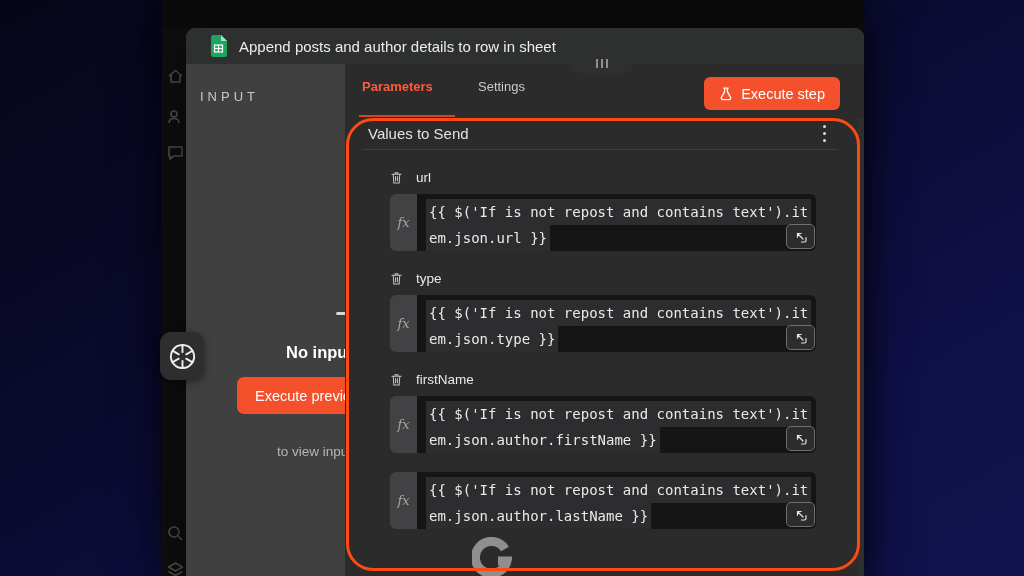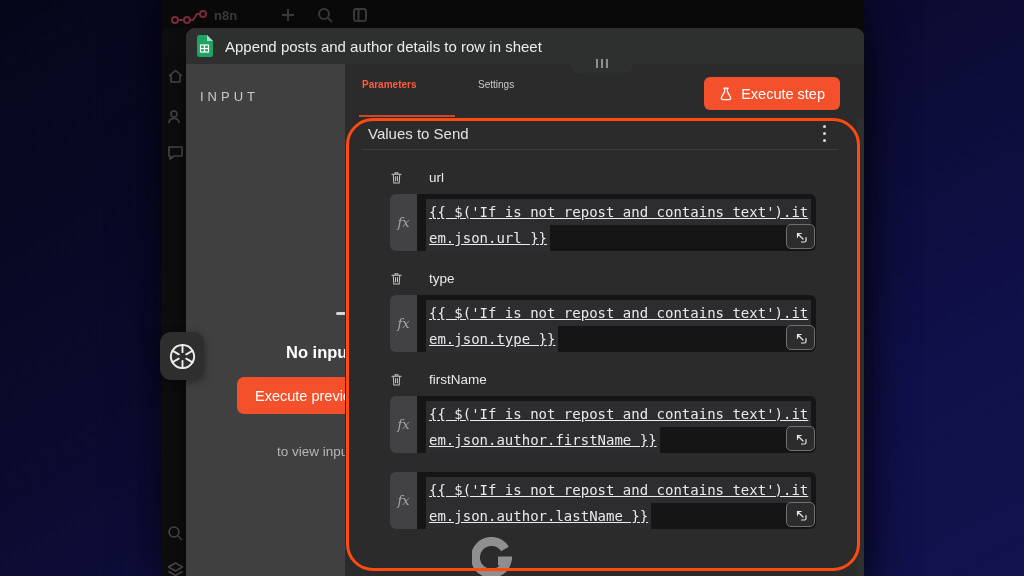--- a/index.html
+++ b/index.html
@@ -12,98 +12,75 @@
   .topbar{position:absolute;left:0;top:0;width:100%;height:28px;background:#0a0a0a;}
   .n8n-glyph{position:absolute;left:8px;top:9px;}
   .n8n-text{position:absolute;left:52px;top:8px;font-size:13px;font-weight:bold;color:#3d3d3f;}
   .tb-icon{position:absolute;top:7px;}
   .sidebar{position:absolute;left:0;top:28px;width:24px;height:548px;background:#0e0e0e;}
   .sb-icon{position:absolute;left:5px;}
   
   .ndv{position:absolute;left:24px;top:28px;width:678px;height:548px;background:#2b2b2b;
     border-radius:9px 9px 0 0;box-shadow:0 12px 40px rgba(0,0,0,.55);}
   .ndv-header{position:absolute;left:0;top:0;width:100%;height:36px;background:#2e2f2f;
-    border-radius:9px 9px 0 0;display:flex;align-items:center;padding-left:10px;box-sizing:border-box;}
+    border-radius:9px 9px 0 0;display:flex;align-items:center;padding-left:24px;box-sizing:border-box;}
   .ndv-title{margin-left:12px;font-size:15px;color:#ececec;white-space:nowrap;}
   .drag-tab{position:absolute;left:384px;top:26px;width:63px;height:19px;background:#2e2f2f;
     border-radius:0 0 8px 8px;display:flex;align-items:center;justify-content:center;gap:3px;z-index:20;}
   .drag-tab i{display:block;width:2px;height:9px;background:#8f8f8f;}
   .ndv-body{position:absolute;left:0;top:36px;width:100%;height:512px;display:flex;}
   
   .input-panel{position:relative;width:159px;height:100%;background:#404040;overflow:hidden;flex:none;}
   .input-title{position:absolute;left:14px;top:25px;font-size:13px;letter-spacing:4px;color:#c9c9c9;}
   .frag-dash{position:absolute;left:150px;top:248px;width:11px;height:3px;background:#d8d8d8;border-radius:2px;}
   .no-input{position:absolute;left:100px;top:279px;font-size:16.5px;font-weight:bold;color:#fff;white-space:nowrap;}
   .exec-prev{position:absolute;left:51px;top:313px;height:37px;padding:0 18px;background:#f4502b;border:none;
     border-radius:7px;color:#fff;font-size:14.5px;font-family:inherit;white-space:nowrap;cursor:pointer;}
   .hint{position:absolute;left:91px;top:380px;font-size:13.5px;color:#b5b5b5;white-space:nowrap;}
   
   .params-panel{position:relative;flex:1;height:100%;background:#2b2b2b;overflow:hidden;}
   .scroll-gutter{position:absolute;right:0;top:54px;bottom:0;width:7px;background:#2f2f2f;}
-  .tab{position:absolute;top:15px;font-size:10px;cursor:pointer;}
+  .tab{position:absolute;top:15px;font-size:13px;cursor:pointer;}
   .tab-parameters{left:17px;color:#ff5b3e;font-weight:bold;}
   .tab-settings{left:133px;color:#c9c9c9;}
   .tab-underline{position:absolute;left:14px;top:51px;width:96px;height:2px;background:#cf4528;}
   .exec-step{position:absolute;right:24px;top:13px;height:33px;padding:0 15px;background:#f4502b;border:none;
     border-radius:6px;color:#fff;font-size:14.5px;font-family:inherit;display:flex;align-items:center;gap:8px;cursor:pointer;margin-left:36px;}
   .section-head{position:absolute;left:23px;top:61px;font-size:15px;color:#e2e2e2;}
   .kebab{position:absolute;left:472px;top:61px;width:14px;height:17px;display:flex;flex-direction:column;
     align-items:center;justify-content:space-between;cursor:pointer;}
   .kebab i{display:block;width:3px;height:3px;border-radius:50%;background:#dcdcdc;}
   .divider{position:absolute;left:17px;top:85px;width:476px;height:1px;background:#3e3e3e;}
   .fields{position:absolute;left:45px;top:105px;}
   .field{margin-bottom:19px;}
-  .field-head{display:flex;align-items:center;gap:26px;height:17px;margin-bottom:8px;}
+  .field-head{display:flex;align-items:center;gap:13px;height:17px;margin-bottom:8px;}
   .field-label{font-size:13.5px;color:#e8e8e8;}
   .nf-input{position:relative;width:426px;height:57px;display:flex;border-radius:6px;overflow:visible;}
   .fx{width:27px;background:#424244;border-radius:6px 0 0 6px;color:#a5a5a5;font-family:"DejaVu Serif",serif;
     font-style:italic;font-size:13px;display:flex;align-items:center;justify-content:center;flex:none;}
   .expr{flex:1;background:#151515;border-radius:0 6px 6px 0;padding:5px 0 0 9px;box-sizing:border-box;
     font-family:"DejaVu Sans Mono",monospace;font-size:14px;line-height:24px;color:#eaeaea;white-space:nowrap;overflow:hidden;}
-  .expr .line{background:#2d2d30;padding:1px 3px;display:inline-block;margin-bottom:0;text-decoration:underline;}
+  .expr .line{background:#2d2d30;padding:1px 3px;display:inline-block;margin-bottom:0;}
   .expand{position:absolute;right:1px;bottom:2px;width:29px;height:25px;background:#2c2c2c;border:1px solid #707070;
     border-radius:5px;display:flex;align-items:center;justify-content:center;cursor:pointer;padding:0;box-sizing:border-box;}
   
   .highlight-box{position:absolute;left:346px;top:118px;width:514px;height:453px;border:3px solid #ff4b12;
     border-radius:27px;z-index:50;pointer-events:none;box-sizing:border-box;}
   .gpt-chip{position:absolute;left:160px;top:332px;width:44px;height:48px;background:#2e2e2e;border-radius:11px;
     display:flex;align-items:center;justify-content:center;z-index:40;box-shadow:0 2px 8px rgba(0,0,0,.4);cursor:pointer;}
   .watermark{position:absolute;left:451px;top:537px;display:flex;align-items:center;gap:16px;z-index:45;flex-direction:column;}
   .watermark span{font-size:21px;font-weight:bold;color:#969696;letter-spacing:.5px;margin-top:5px;}
 </style>
 </head>
 <body>
 
 <div class="stage">
 
   <div class="window">
 
-    <div class="topbar">
-      <svg class="n8n-glyph" width="40" height="16" viewBox="0 0 40 16">
-        <g stroke="#7d2c3e" stroke-width="2" fill="none">
-          <circle cx="5" cy="11" r="3"></circle>
-            <line x1="8" y1="11" x2="14" y2="11"></line>
-          <circle cx="17" cy="11" r="3"></circle>
-            <path d="M20 11h3l4-6h3"></path>
-            <circle cx="33" cy="5" r="3"></circle>
-        </g>
-      </svg>
-      <span class="n8n-text">n8n</span>
-      <svg class="tb-icon" style="left:118px" width="16" height="16" viewBox="0 0 16 16">
-          <path d="M8 2v12M2 8h12" stroke="#3c3c3c" stroke-width="2" fill="none"></path>
-        </svg>
-      <svg class="tb-icon" style="left:155px" width="16" height="16" viewBox="0 0 16 16">
-          <circle cx="7" cy="7" r="5" stroke="#3c3c3c" stroke-width="2" fill="none"></circle>
-          <line x1="11" y1="11" x2="15" y2="15" stroke="#3c3c3c" stroke-width="2"></line>
-        </svg>
-      <svg class="tb-icon" style="left:190px" width="16" height="16" viewBox="0 0 16 16">
-          <rect x="2" y="2" width="12" height="12" rx="2" stroke="#3c3c3c" stroke-width="2" fill="none"></rect>
-          <line x1="6.5" y1="2" x2="6.5" y2="14" stroke="#3c3c3c" stroke-width="2"></line>
-        </svg>
-    </div>
 
     <div class="sidebar">
       <svg class="sb-icon" style="top:40px" width="17" height="17" viewBox="0 0 17 17">
           <path d="M2 8l6.5-5.5L15 8M4 7v7h9V7" stroke="#4f4f4f" stroke-width="1.6" fill="none" stroke-linejoin="round"></path>
         </svg>
       <svg class="sb-icon" style="top:80px" width="17" height="17" viewBox="0 0 17 17">
           <circle cx="7" cy="6" r="3" stroke="#4f4f4f" stroke-width="1.6" fill="none"></circle>
           <path d="M2 15c0-3 2.2-4.5 5-4.5s5 1.5 5 4.5" stroke="#4f4f4f" stroke-width="1.6" fill="none"></path>
         </svg>
       <svg class="sb-icon" style="top:116px" width="17" height="17" viewBox="0 0 17 17">

